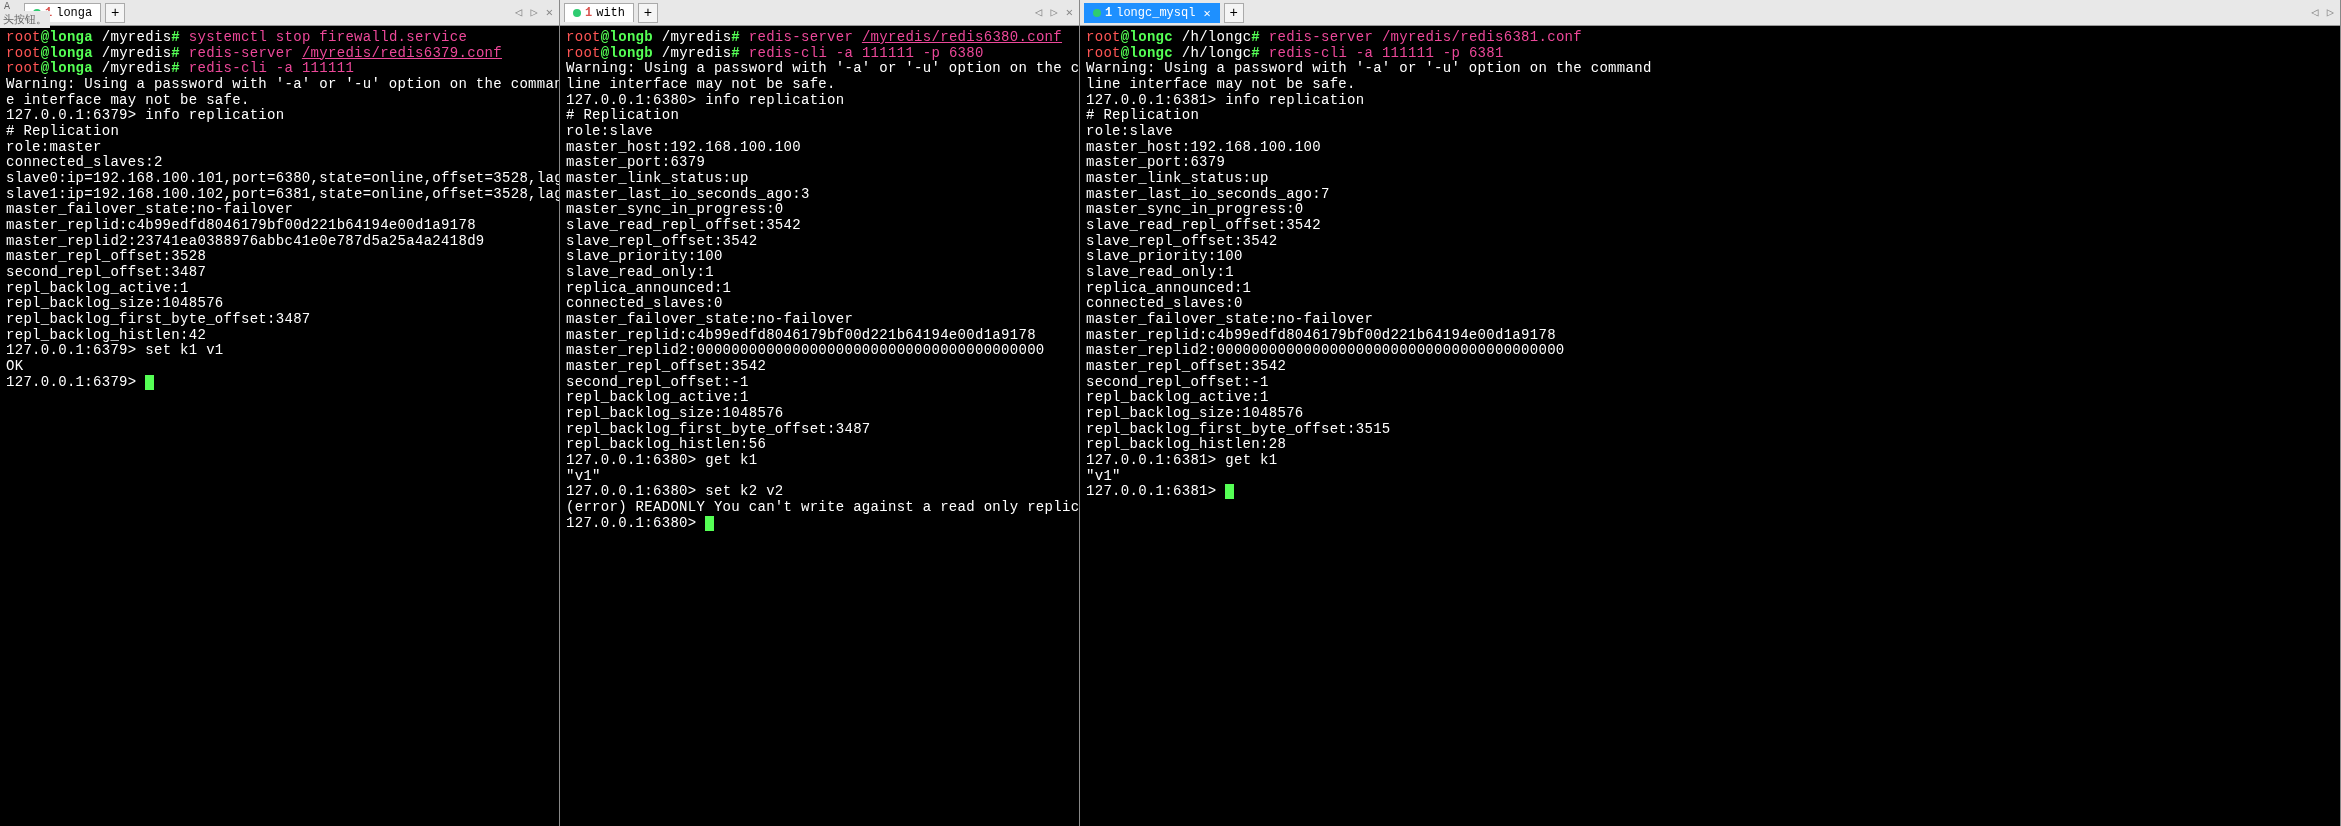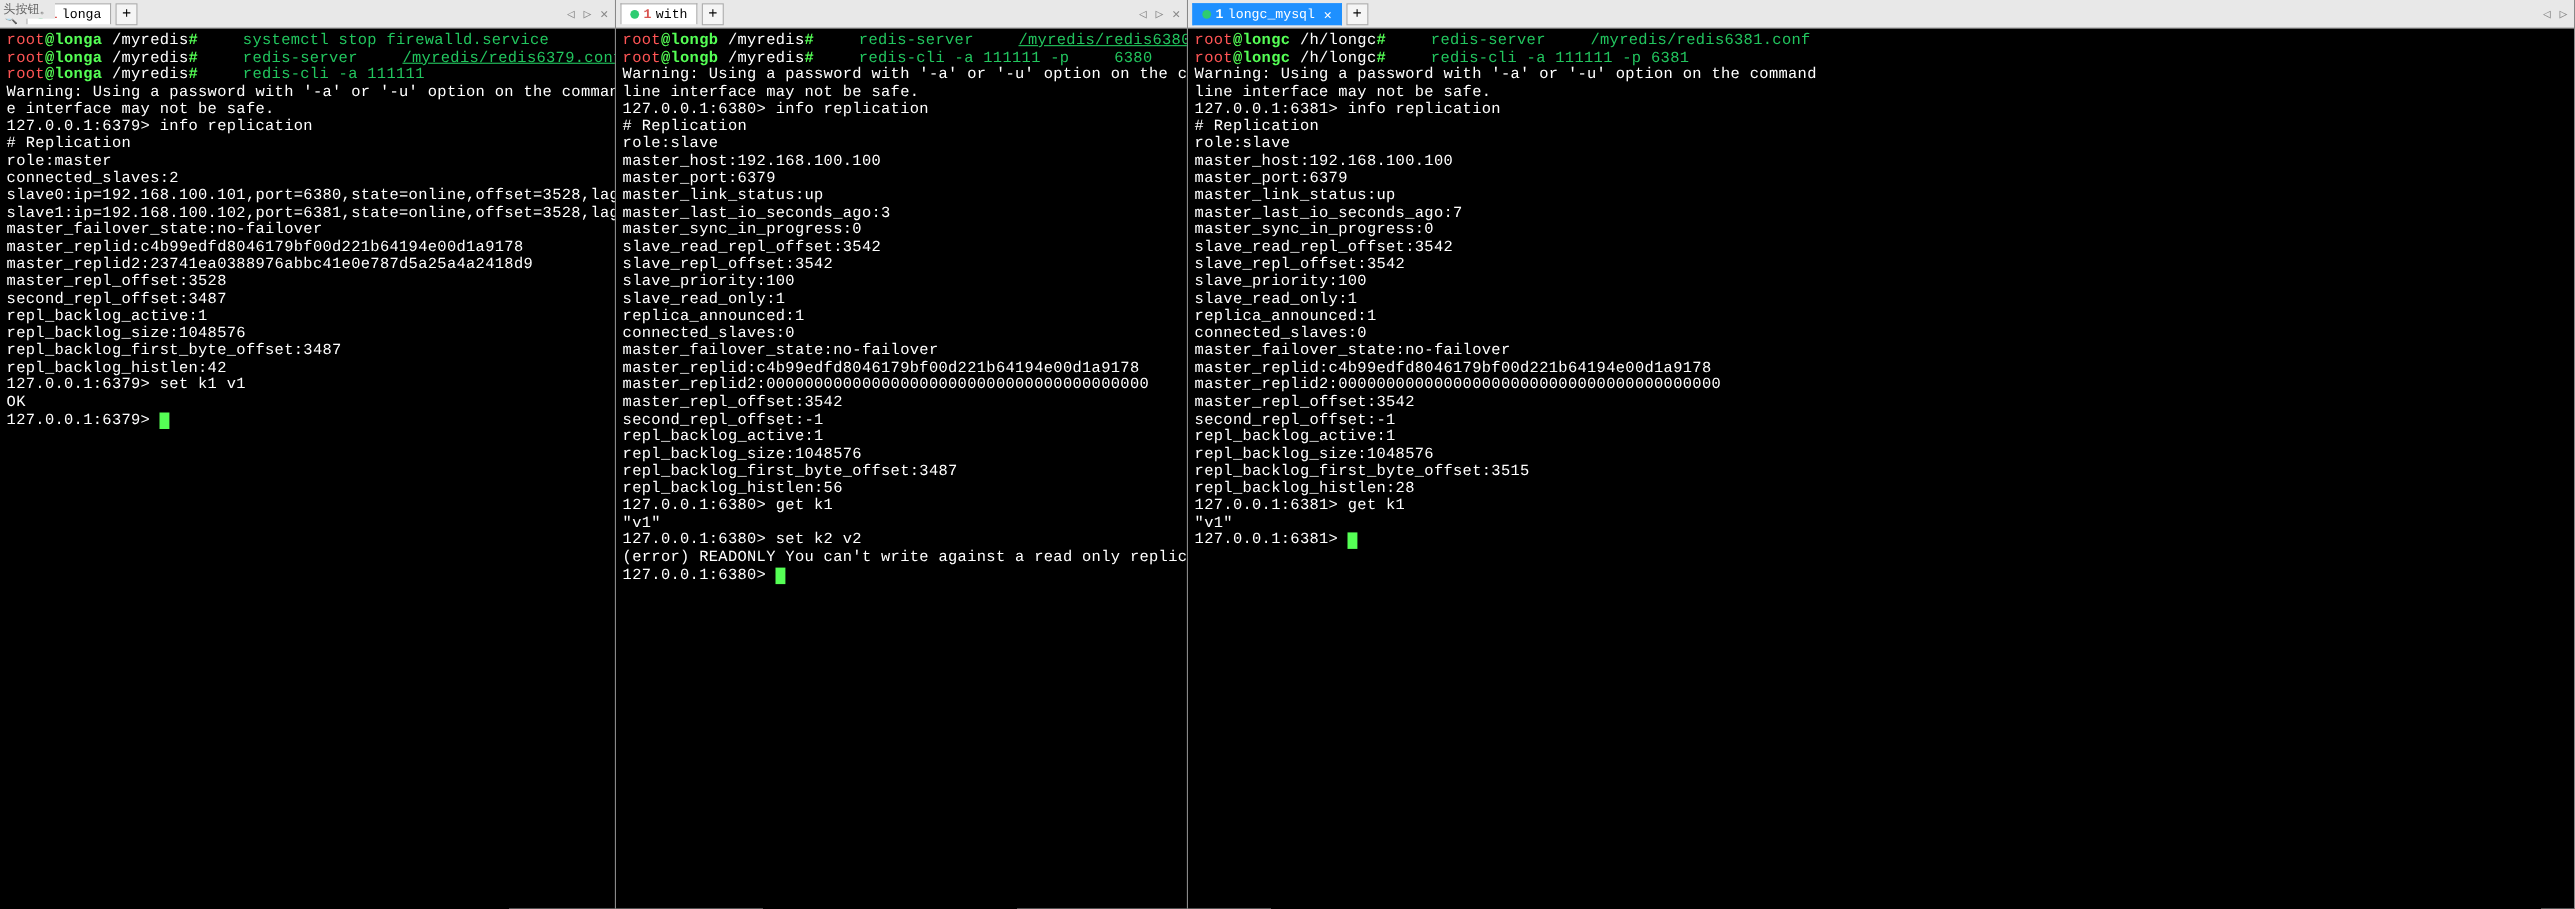--- a/index.html
+++ b/index.html
@@ -15,24 +15,24 @@
 .tab.active-blue { background: #1e90ff; color: #fff; border-color: #1e90ff; }
 .tab .dot { width: 8px; height: 8px; border-radius: 50%; background: #2ecc71; display: inline-block; }
 .tab .num { color: #d9534f; font-weight: bold; }
 .tab.active-blue .num { color: #fff; }
 .add-tab { width: 20px; height: 20px; border: 1px solid #aaa; background: #f5f5f5; display: flex; align-items: center; justify-content: center; font-size: 14px; cursor: pointer; margin-left: 2px; }
 .arrows { margin-left: auto; display: flex; gap: 4px; color: #888; font-size: 12px; }
 .arrows span { cursor: pointer; padding: 0 2px; }
 .term { flex: 1; background: #000; color: #fff; padding: 4px 6px; white-space: pre; overflow: hidden; line-height: 1.12; font-size: 14px; letter-spacing: 0.3px; }
 .r { color: #ff5555; }
 .g { color: #55ff55; font-weight: bold; }
-.c { color: #22c55e; margin-left: 32px; }
+.c { color: #ec4899; }
 .y { color: #ffffff; }
 .cursor { display: inline-block; width: 9px; height: 15px; background: #55ff55; vertical-align: text-bottom; }
-.topnote { position: absolute; top: 0; left: 0; font-size: 11px; color: #666; padding: 1px 3px; background: #e8e8e8; z-index: 10; }
+.topnote { position: absolute; top: 11px; left: 0; font-size: 11px; color: #666; padding: 1px 3px; background: #e8e8e8; z-index: 10; }
 </style>
 </head>
 <body>
 
 <div class="topnote">头按钮。</div>
 
 <div class="pane pane1">
   <div class="toolbar">
     <div class="sidebar-ctl">
       <span>A</span>

